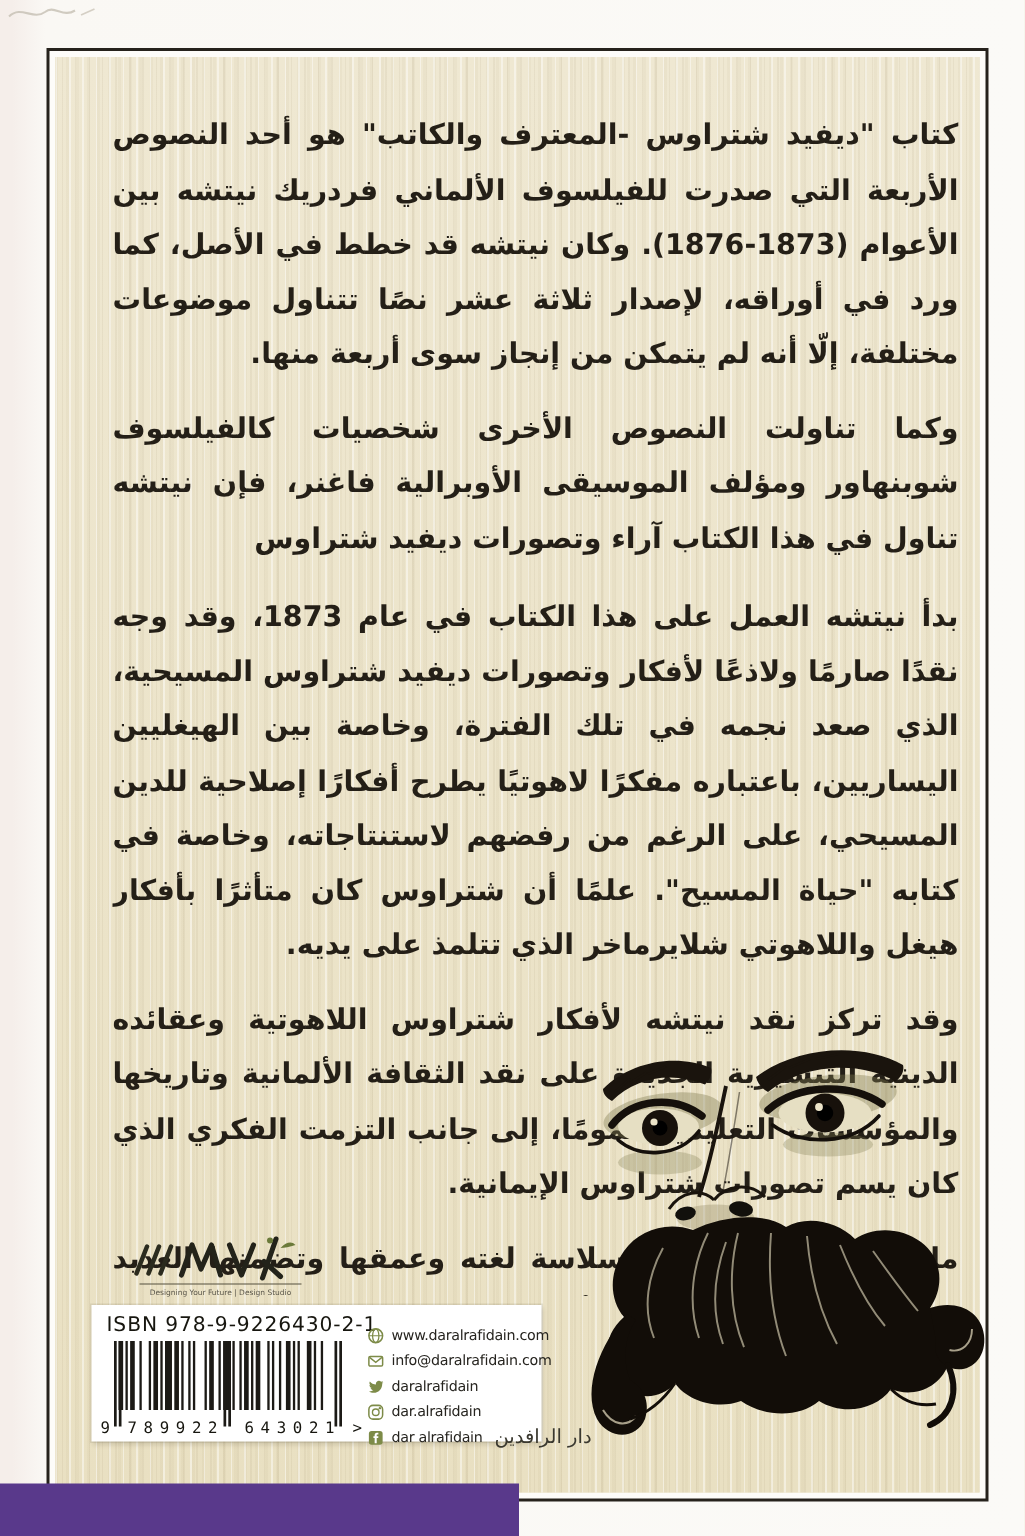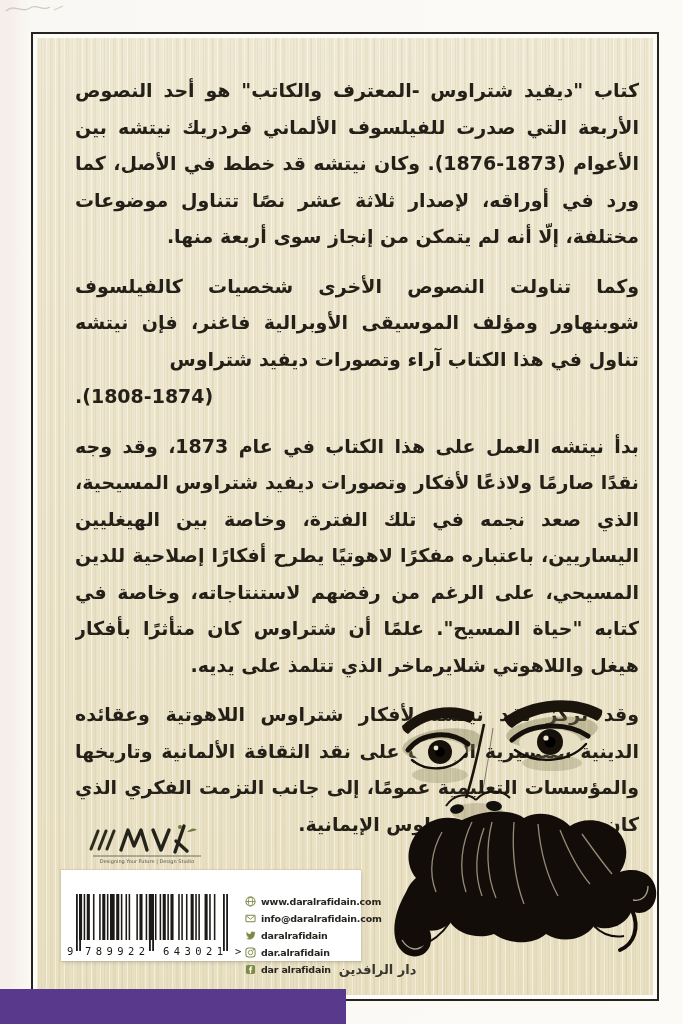--- a/index.html
+++ b/index.html
@@ -40,21 +40,21 @@
   .info-box{
     position:absolute;left:24px;top:832px;width:300px;height:91px;
     background:#ffffff;box-shadow:0 0 0 1px rgba(90,80,55,.12), 1px 2px 3px rgba(90,80,55,.18);
   }
   .isbn{
     position:absolute;left:10px;top:5px;
     font-size:13.5px;letter-spacing:.6px;color:#17160f;font-weight:500;
     font-family:"DejaVu Sans",sans-serif;white-space:nowrap;
   }
   .barcode{position:absolute;left:4px;top:21px;}
-  .contacts{position:absolute;left:184px;top:23px;width:114px;direction:ltr;font-weight:bold;}
+  .contacts{position:absolute;left:184px;top:12px;width:114px;direction:ltr;}
   .contact-row{display:flex;align-items:center;gap:5px;height:17px;}
   .contact-row .txt{
     font-size:9.5px;letter-spacing:-0.2px;color:#26241f;white-space:nowrap;
     font-family:"DejaVu Sans",sans-serif;
   }
   .contact-row .txt-ar{font-size:13px;color:#3a382f;margin-left:3px;}
   .cicon{flex:0 0 auto;width:11px;height:11px;}
   
   .purple-bar{
     position:absolute;left:0;top:989px;width:346px;height:35px;
@@ -70,22 +70,21 @@
   <svg class="scribble" width="70" height="18" viewBox="0 0 70 18">
     <path d="M4,10 C12,2 20,13 28,7 C34,2 40,11 48,6" stroke="#c6c0b4" stroke-width="1.4" fill="none"></path>
     <path d="M52,9 l9,-4" stroke="#ccc6ba" stroke-width="1.2" fill="none"></path>
   </svg>
 
   <div class="frame">
     <div class="panel">
 
       <div class="text-col">
         <p>كتاب "ديفيد شتراوس -المعترف والكاتب" هو أحد النصوص الأربعة التي صدرت للفيلسوف الألماني فردريك نيتشه بين الأعوام (1873-1876). وكان نيتشه قد خطط في الأصل، كما ورد في أوراقه، لإصدار ثلاثة عشر نصًا تتناول موضوعات مختلفة، إلّا أنه لم يتمكن من إنجاز سوى أربعة منها.</p>
-        <p style="margin-bottom:1px">وكما تناولت النصوص الأخرى شخصيات كالفيلسوف شوبنهاور ومؤلف الموسيقى الأوبرالية فاغنر، فإن نيتشه تناول في هذا الكتاب آراء وتصورات ديفيد شتراوس</p>
-        <div class="dates-line">(1808-1874).</div>
+        <p style="margin-bottom:16px">وكما تناولت النصوص الأخرى شخصيات كالفيلسوف شوبنهاور ومؤلف الموسيقى الأوبرالية فاغنر، فإن نيتشه تناول في هذا الكتاب آراء وتصورات ديفيد شتراوس</p>
         <p>بدأ نيتشه العمل على هذا الكتاب في عام 1873، وقد وجه نقدًا صارمًا ولاذعًا لأفكار وتصورات ديفيد شتراوس المسيحية، الذي صعد نجمه في تلك الفترة، وخاصة بين الهيغليين اليساريين، باعتباره مفكرًا لاهوتيًا يطرح أفكارًا إصلاحية للدين المسيحي، على الرغم من رفضهم لاستنتاجاته، وخاصة في كتابه "حياة المسيح". علمًا أن شتراوس كان متأثرًا بأفكار هيغل واللاهوتي شلايرماخر الذي تتلمذ على يديه.</p>
         <p>وقد تركز نقد نيتشه لأفكار شتراوس اللاهوتية وعقائده الدينية التبشيرية الجديدة على نقد الثقافة الألمانية وتاريخها والمؤسسات التعليمية عمومًا، إلى جانب التزمت الفكري الذي كان يسم تصورات شتراوس الإيمانية.</p>
         <div>
           <div class="p5-lead">ما يميز هذا الكتاب هو سلاسة لغته وعمقها وتضمنها العديد من الأفكار، وخاصة</div>
 
         </div>
       </div>
 
       <svg class="face" viewBox="0 0 300 315">
 
@@ -159,20 +158,21 @@
               <path d="M93,19 L104,29"></path>
           </g>
           <circle cx="97" cy="5" r="2" fill="#6b7a3a"></circle>
           <path d="M104,10 q6,-6 10,-2 q-6,2 -10,2 Z" fill="#6b7a3a"></path>
           <line x1="10" y1="34" x2="118" y2="34" stroke="#55503f" stroke-width="0.8"></line>
           <text x="64" y="41" text-anchor="middle" font-size="5" fill="#5a564a" font-family="DejaVu Sans, sans-serif">Designing Your Future | Design Studio</text>
         </svg>
       </div>
 
       <div class="info-box">
+        <div class="isbn">ISBN 978-9-9226430-2-1</div>
 
         <svg class="barcode" width="180" height="68" viewBox="0 0 180 68">
           <g id="bars" fill="#1c1a16">
               <rect x="14.00" y="3" width="3.10" height="46"></rect>
               <rect x="18.65" y="3" width="1.55" height="46"></rect>
               <rect x="21.75" y="3" width="3.10" height="46"></rect>
               <rect x="27.95" y="3" width="1.55" height="46"></rect>
               <rect x="34.15" y="3" width="1.55" height="46"></rect>
               <rect x="37.25" y="3" width="3.10" height="46"></rect>
               <rect x="41.90" y="3" width="1.55" height="46"></rect>

